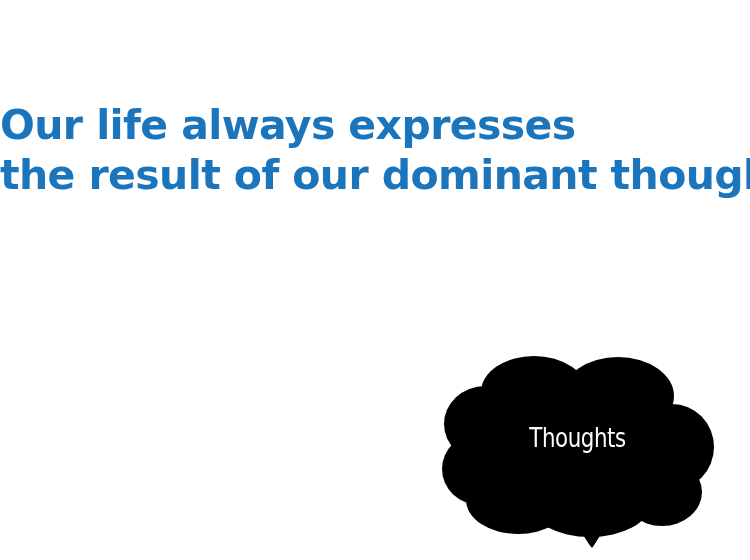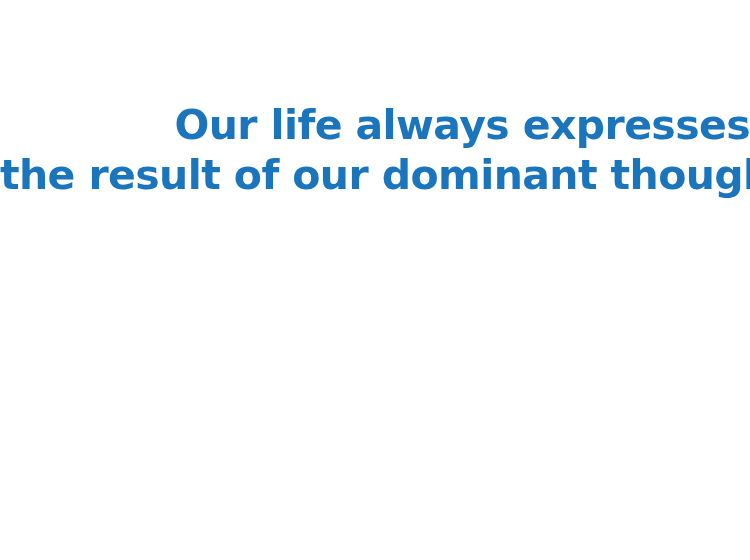--- a/index.html
+++ b/index.html
@@ -19,21 +19,21 @@
     height: 560px;
     background: #ffffff;
   }
 
   
   .quote-block {
     position: absolute;
     left: 0;
     top: 100px;
     width: 750px;
-    text-align: right;
+    text-align: left;
   }
   .quote-line {
     display: block;
     color: #1b75bc;
     font-family: "DejaVu Sans", sans-serif;
     font-weight: 700;
     font-size: 41px;
     line-height: 50px;
     letter-spacing: -0.6px;
     white-space: nowrap;
@@ -90,14 +90,34 @@
 <body>
 
 <div class="slide">
 
   <div class="quote-block">
     <span class="quote-line">Our life always expresses</span>
     <span class="quote-line">the result of our dominant thoughts.</span>
   </div>
 
 
+  <div class="bubble-wrap">
+    <svg class="bubble-svg" viewBox="0 0 275 205" xmlns="http://www.w3.org/2000/svg">
+      <g fill="#000000">
+
+        <path d="M132 150 C134 168, 144 186, 152 196 C158 188, 166 172, 178 160 C168 152, 150 148, 132 150 Z"></path>
+
+        <ellipse cx="45" cy="72" rx="41" ry="38"></ellipse>
+        <ellipse cx="40" cy="117" rx="38" ry="36"></ellipse>
+        <ellipse cx="94" cy="40" rx="53" ry="36"></ellipse>
+        <ellipse cx="178" cy="44" rx="56" ry="39"></ellipse>
+        <ellipse cx="232" cy="95" rx="42" ry="43"></ellipse>
+        <ellipse cx="222" cy="140" rx="40" ry="34"></ellipse>
+        <ellipse cx="78" cy="148" rx="52" ry="34"></ellipse>
+        <ellipse cx="150" cy="152" rx="60" ry="33"></ellipse>
+
+        <ellipse cx="138" cy="98" rx="110" ry="62"></ellipse>
+      </g>
+    </svg>
+    <div class="bubble-label">Thoughts</div>
+  </div>
 
 </div>
 
 </body></html>

